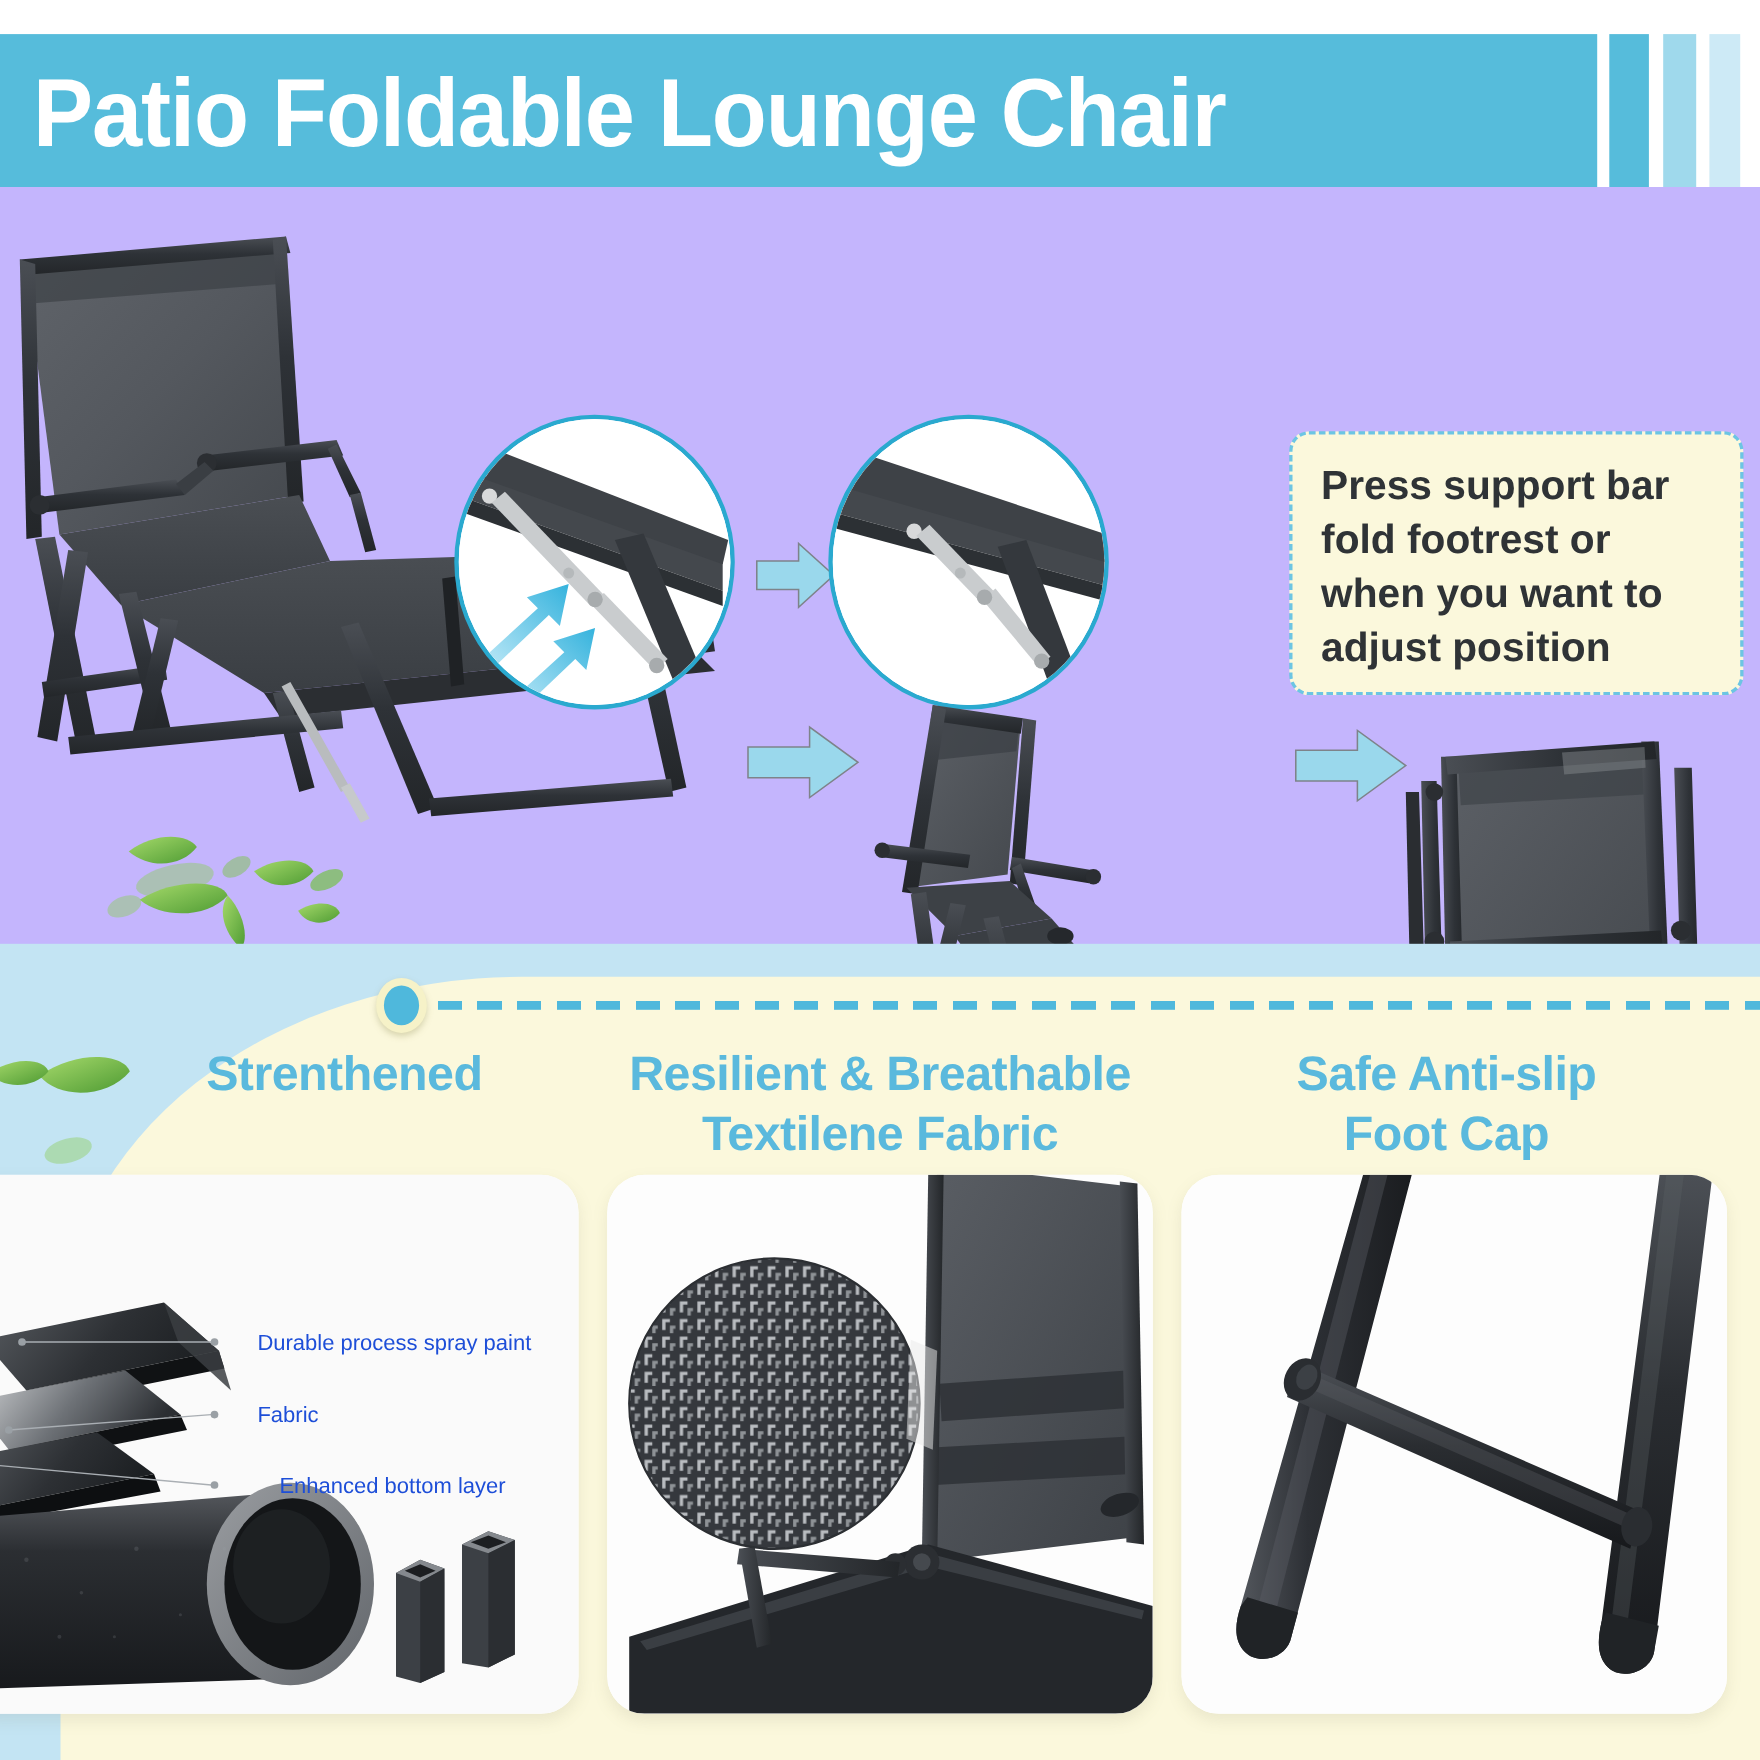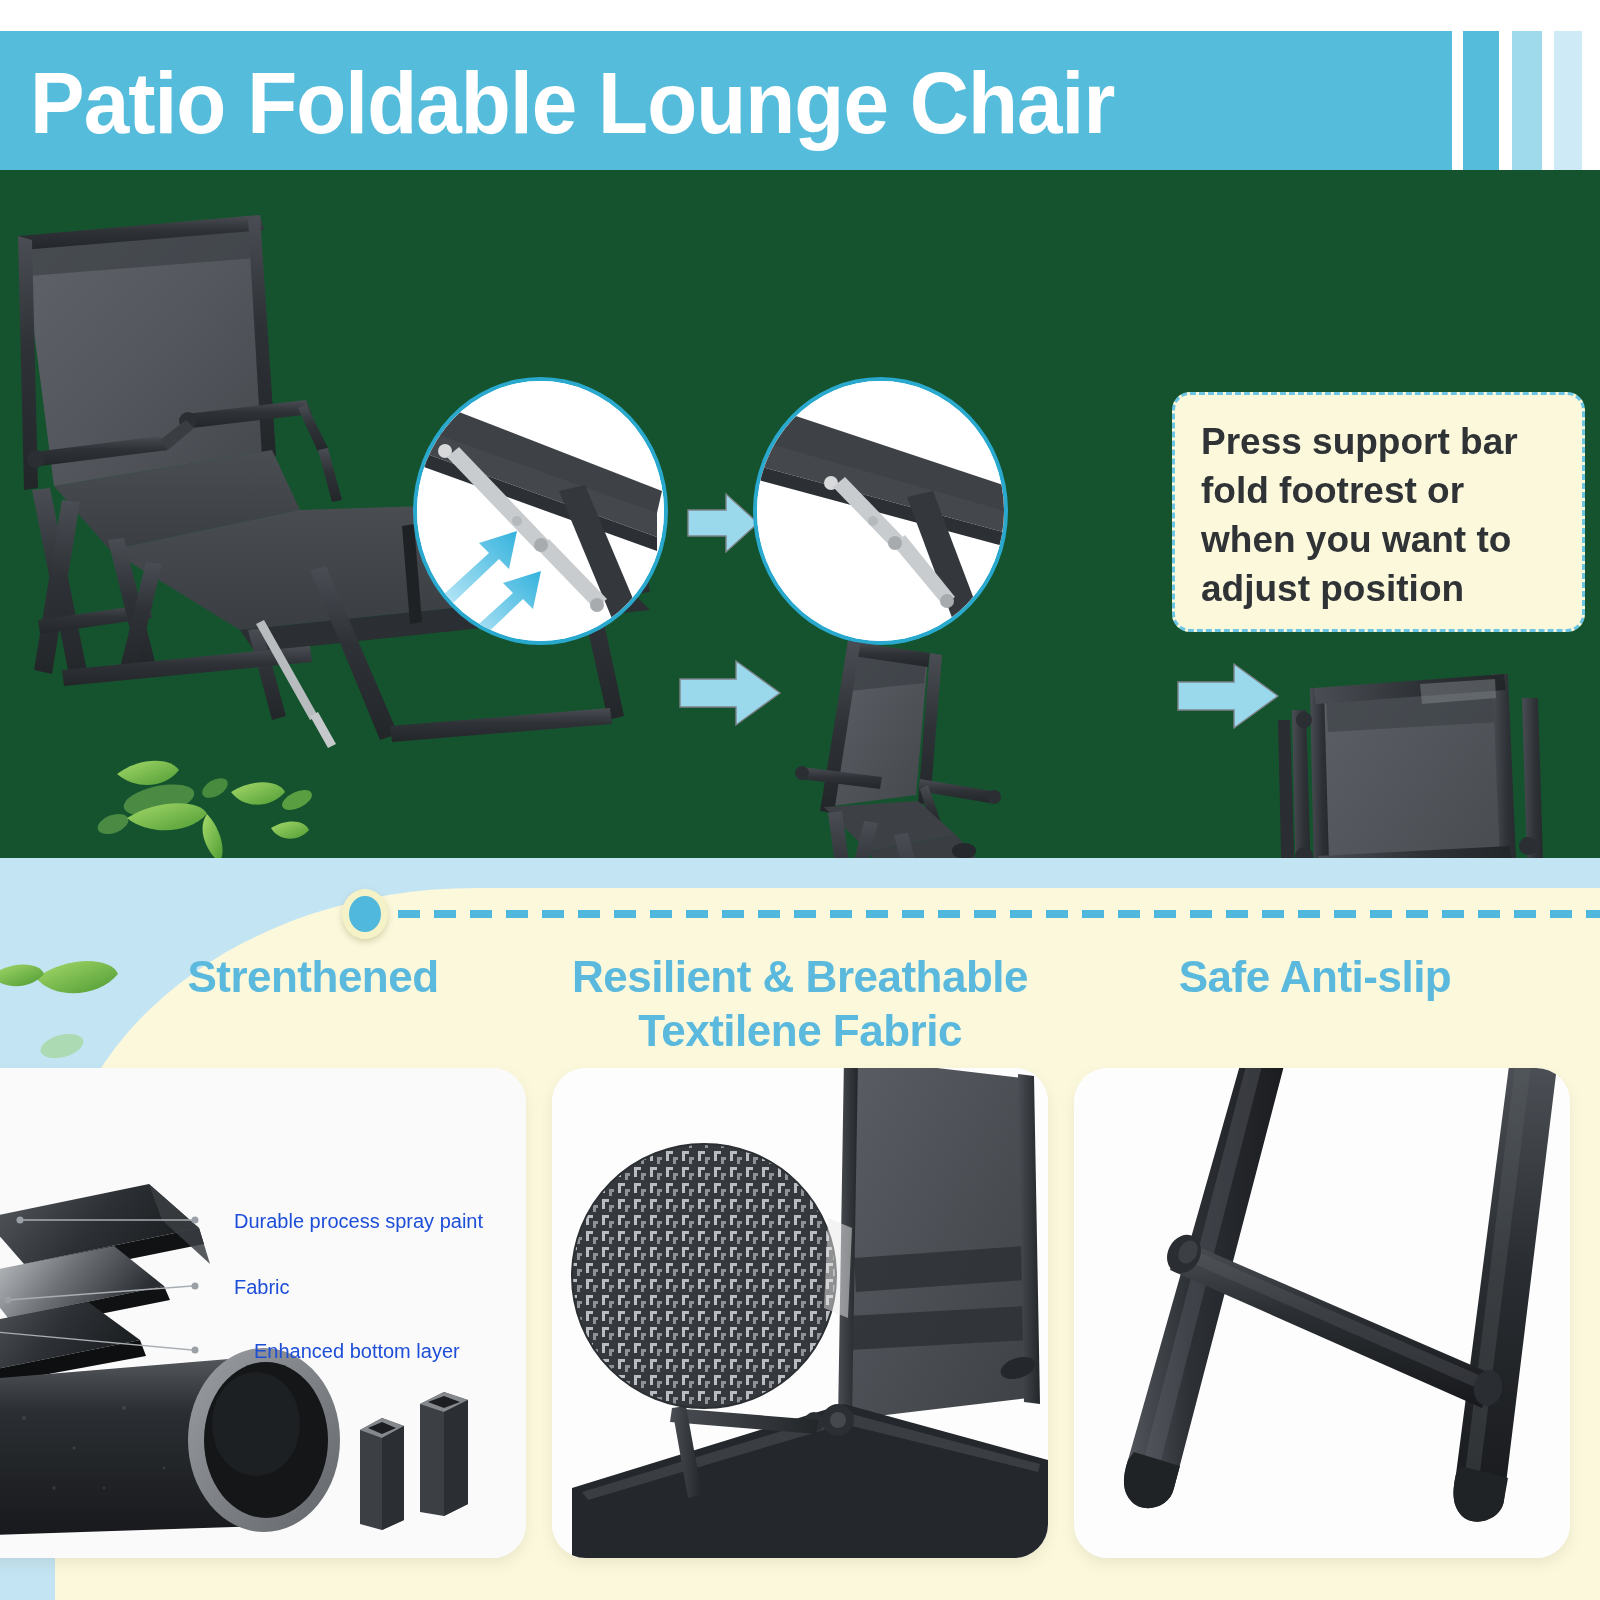--- a/index.html
+++ b/index.html
@@ -36,21 +36,21 @@
     transform-origin: left center;
   }
   .hbar { position: absolute; top: 19px; height: 146px; }
   .hbar-1 { left: 1463px; width: 36px; background: #56bcdb; }
   .hbar-2 { left: 1512px; width: 30px; background: #9fd9ec; }
   .hbar-3 { left: 1554px; width: 28px; background: #cdeaf6; }
 
   
   .top-section {
     position: absolute; left: 0; top: 170px; width: 1600px; height: 690px;
-    background: #14532d;
+    background: #c4b5fd;
     overflow: hidden;
   }
 
   
   .chair-main { position: absolute; left: 10px; top: 30px; width: 660px; height: 600px; }
 
   
   .detail-circle {
     position: absolute;
     border: 4px solid #2aa9cf;
@@ -404,20 +404,21 @@
 
   <div class="feat-head h1">
     <div>Strenthened</div>
   </div>
   <div class="feat-head h2">
     <div>Resilient &amp; Breathable</div>
     <div>Textilene Fabric</div>
   </div>
   <div class="feat-head h3">
     <div>Safe Anti-slip</div>
+    <div>Foot Cap</div>
   </div>
 
   <div class="feat-card card1">
     <svg width="562" height="490" viewBox="0 0 562 490">
       <defs>
         <linearGradient id="lay1" x1="0" y1="0" x2="1" y2="0.3">
           <stop offset="0%" stop-color="#5a5e63"></stop>
           <stop offset="60%" stop-color="#2d3034"></stop>
           <stop offset="100%" stop-color="#1d2023"></stop>
         </linearGradient>

